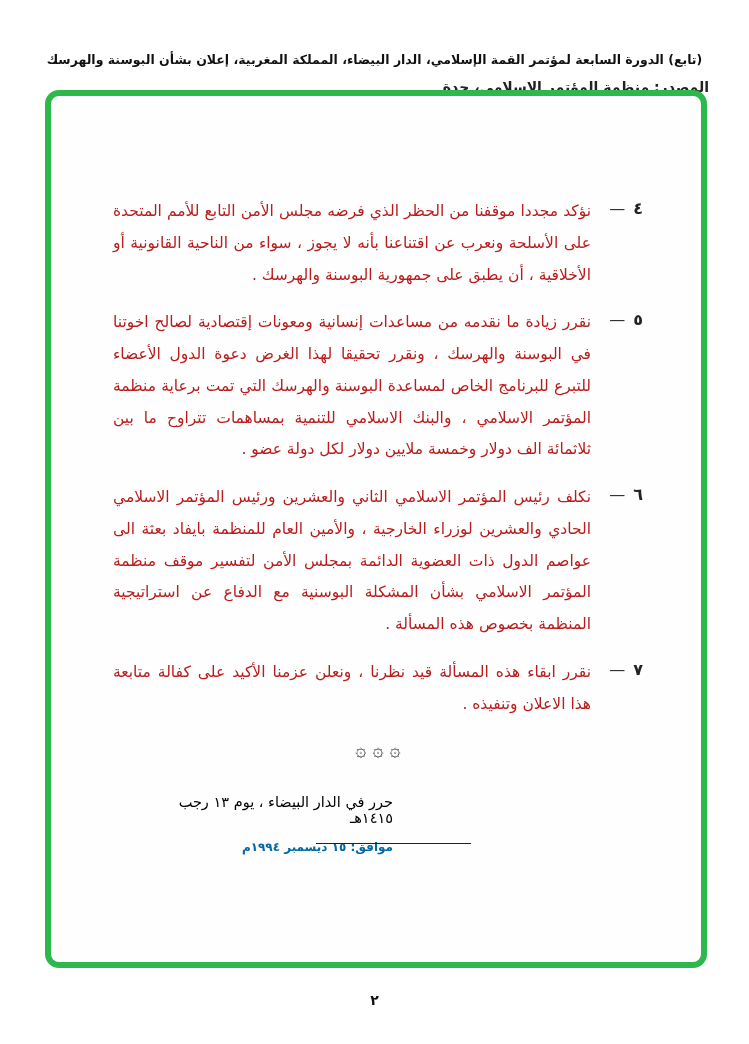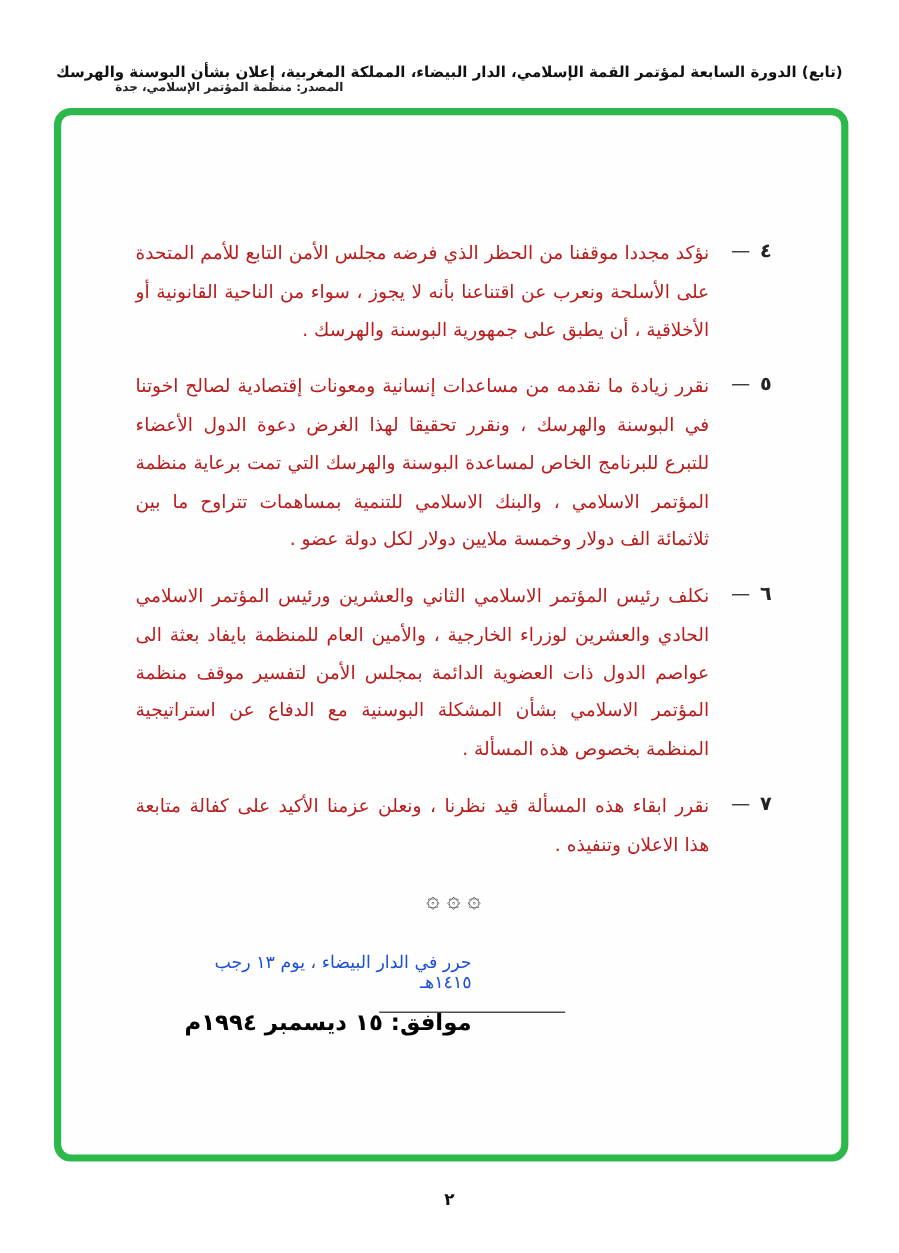--- a/index.html
+++ b/index.html
@@ -21,25 +21,25 @@
     text-align: center;
   }
   .doc-header .line1 {
     font-size: 12.5px;
     font-weight: bold;
     color: #111;
     letter-spacing: 0.2px;
     margin-top: 26px;
   }
   .doc-header .line2 {
-    margin-top: 1px;
-    font-size: 10px;
+    margin-top: 12px;
+    font-size: 14px;
     font-weight: bold;
     color: #222;
-    text-align: left;
+    text-align: right;
     padding-left: 56px;
     direction: rtl;
   }
 
   
   .scan-frame {
     position: absolute;
     left: 45px; top: 90px;
     width: 662px; height: 878px;
     border: 6px solid #2cb84b;
@@ -91,28 +91,28 @@
 
   .sign-block {
     direction: rtl;
     margin-top: 10px;
     margin-right: 250px; 
     width: 270px;
     text-align: right;
   }
   .sign-block .sign-line1 {
     font-size: 14.5px;
-    color: #1d4ed8;
+    color: #000000;
     margin-bottom: 14px;
     margin-left: 40px;
   }
   .sign-block .sign-line2 {
-    font-size: 19px;
+    font-size: 12px;
     font-weight: bold;
-    color: #000000;
+    color: #0369a1;
   }
 
   .signature-rule {
     position: absolute;
     left: 265px;
     bottom: 118px;
     width: 155px;
     height: 0;
     border-top: 1.6px solid #222;
   }

